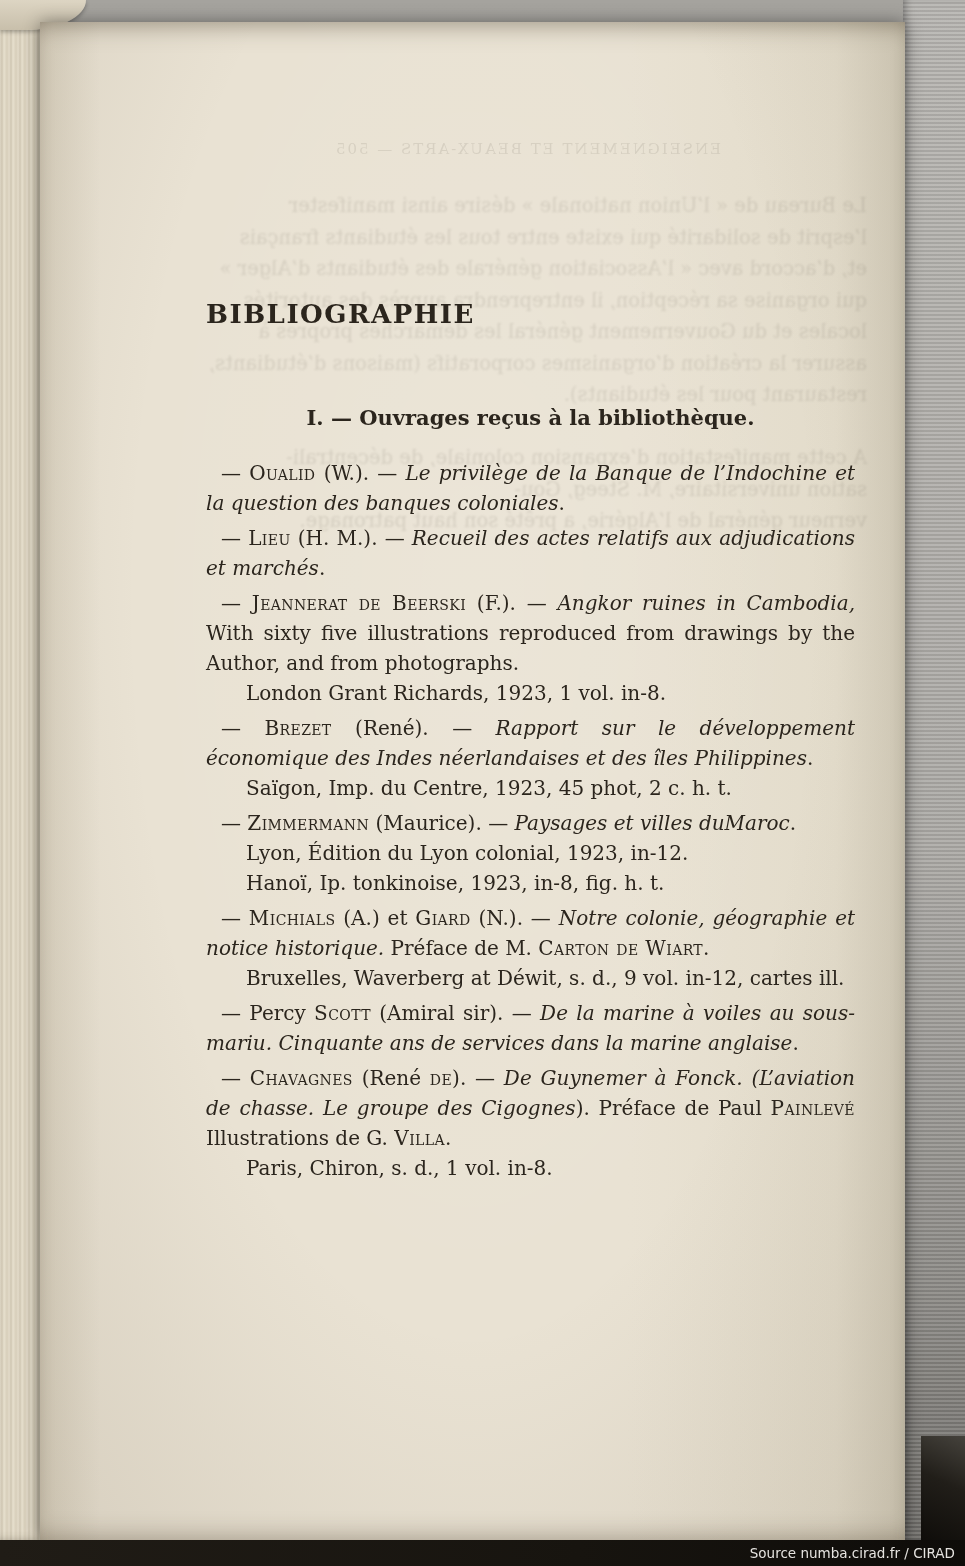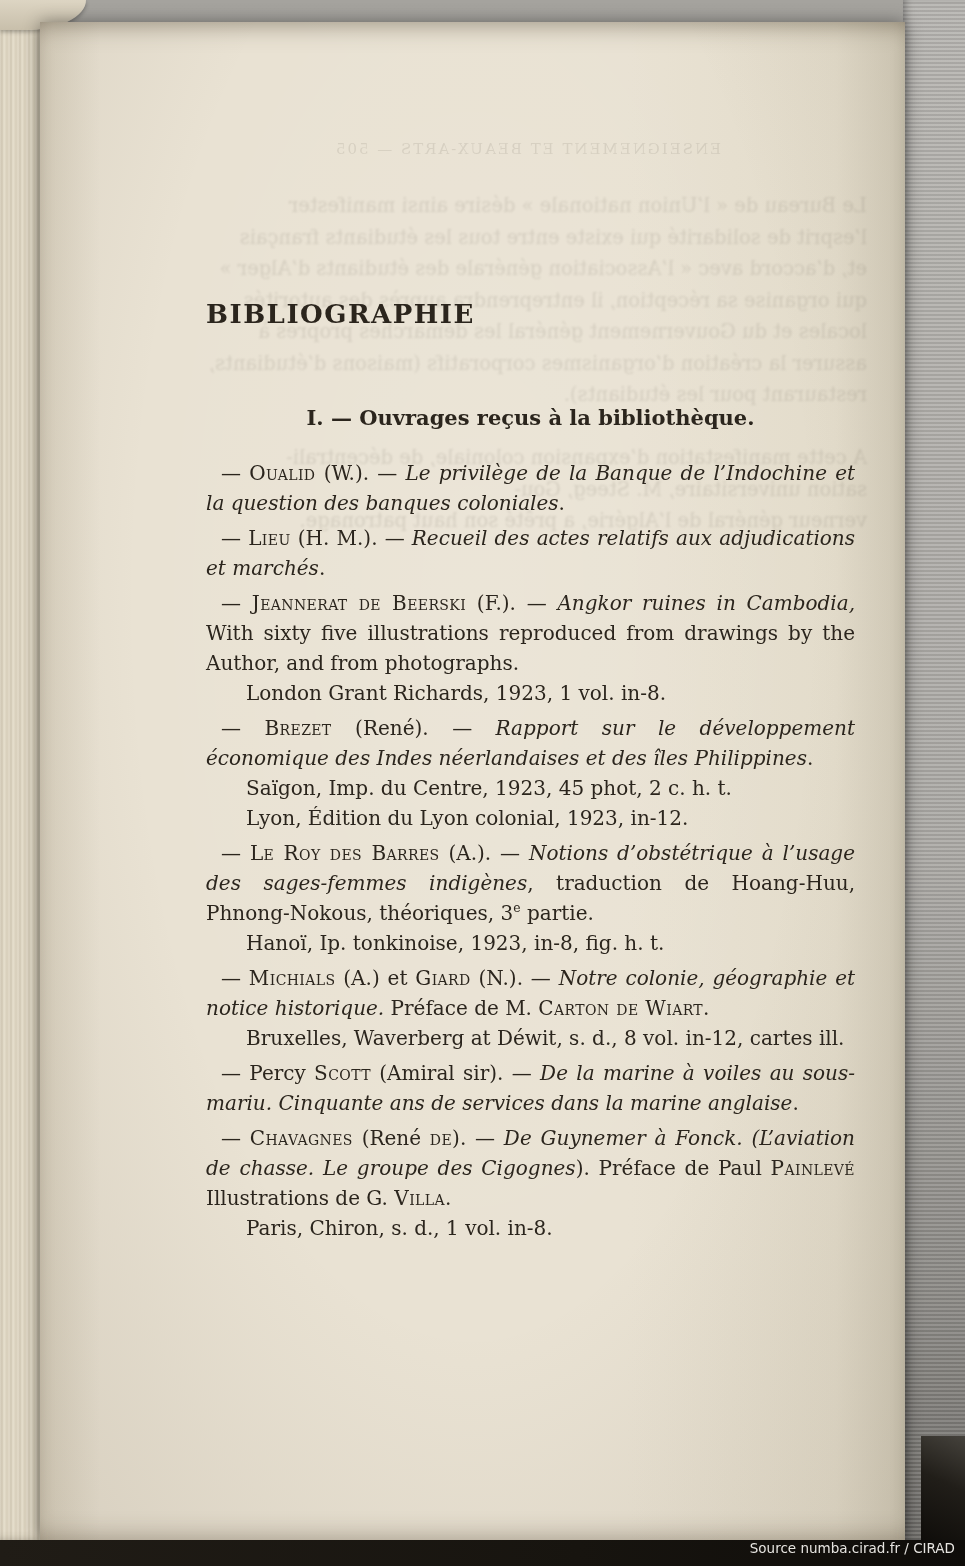--- a/index.html
+++ b/index.html
@@ -96,21 +96,21 @@
   .entry-main { margin: 5px 0 0 0; text-indent: 15px; }
   .entry-imprint { margin: 0; text-indent: 40px; text-align: left; }
   .seg-sc { font-variant: small-caps; letter-spacing: 0.4px; }
   .seg-i  { font-style: italic; }
   .seg-sup { vertical-align: super; font-size: 0.62em; line-height: 0; }
 
   
   .source-bar {
     position: absolute; left: 0; right: 0; bottom: 0; height: 26px;
     background: linear-gradient(90deg, #201c16 0%, #17140f 60%, #0e0c09 100%);
-    display: flex; align-items: flex-start; justify-content: flex-end;
+    display: flex; align-items: center; justify-content: flex-end;
     padding-right: 10px; box-sizing: border-box;
     font-family: "DejaVu Sans", "Liberation Sans", sans-serif;
     font-size: 13.5px; color: #e6e4e0;
     z-index: 3;
   }
 </style>
 </head>
 <body>
 
 <div>
@@ -141,25 +141,25 @@
     <div class="content">
       <h1 class="page-title">BIBLIOGRAPHIE</h1>
       <h2 class="section-heading">I. — Ouvrages reçus à la bibliothèque.</h2>
       <div>
           <p class="entry-main"><span class="seg-r">— </span><span class="seg-sc">Oualid</span><span class="seg-r"> (W.). — </span><span class="seg-i">Le privilège de la Banque de l’Indochine et la question des banques coloniales</span><span class="seg-r">.</span></p>
           <p class="entry-main"><span class="seg-r">— </span><span class="seg-sc">Lieu</span><span class="seg-r"> (H. M.). — </span><span class="seg-i">Recueil des actes relatifs aux adjudications et marchés</span><span class="seg-r">.</span></p>
           <p class="entry-main"><span class="seg-r">— </span><span class="seg-sc">Jeannerat de Beerski</span><span class="seg-r"> (F.). — </span><span class="seg-i">Angkor ruines in Cambodia,</span><span class="seg-r"> With sixty five illustrations reproduced from drawings by the Author, and from photographs.</span></p>
           <p class="entry-imprint">London Grant Richards, 1923, 1 vol. in-8.</p>
           <p class="entry-main"><span class="seg-r">— </span><span class="seg-sc">Brezet</span><span class="seg-r"> (René). — </span><span class="seg-i">Rapport sur le développement économique des Indes néerlandaises et des îles Philippines</span><span class="seg-r">.</span></p>
           <p class="entry-imprint">Saïgon, Imp. du Centre, 1923, 45 phot, 2 c. h. t.</p>
+          <p class="entry-main"><span class="seg-r">— </span><span class="seg-sc">Zimmermann</span><span class="seg-r"> (Maurice). — </span><span class="seg-i">Paysages et villes duMaroc</span><span class="seg-r">.</span></p>
           <p class="entry-imprint">Lyon, Édition du Lyon colonial, 1923, in-12.</p>
-          <p class="entry-main"><span class="seg-r">— </span><span class="seg-sc">Le Roy des Barres</span><span class="seg-r"> (A.). — </span><span class="seg-i">Notions d’obstétrique à l’usage des sages-femmes indigènes</span><span class="seg-r">, traduction de Hoang-Huu, Phnong-Nokous, théoriques, 3</span><span class="seg-sup">e</span><span class="seg-r"> partie.</span></p>
           <p class="entry-imprint">Hanoï, Ip. tonkinoise, 1923, in-8, fig. h. t.</p>
           <p class="entry-main"><span class="seg-r">— </span><span class="seg-sc">Michials</span><span class="seg-r"> (A.) et </span><span class="seg-sc">Giard</span><span class="seg-r"> (N.). — </span><span class="seg-i">Notre colonie, géographie et notice historique.</span><span class="seg-r"> Préface de M. </span><span class="seg-sc">Carton de Wiart</span><span class="seg-r">.</span></p>
-          <p class="entry-imprint">Bruxelles, Waverberg at Déwit, s. d., 8 vol. in-12, cartes ill.</p>
+          <p class="entry-imprint">Bruxelles, Waverberg at Déwit, s. d., 9 vol. in-12, cartes ill.</p>
           <p class="entry-main"><span class="seg-r">— Percy </span><span class="seg-sc">Scott</span><span class="seg-r"> (Amiral sir). — </span><span class="seg-i">De la marine à voiles au sous-mariu. Cinquante ans de services dans la marine anglaise</span><span class="seg-r">.</span></p>
           <p class="entry-main"><span class="seg-r">— </span><span class="seg-sc">Chavagnes</span><span class="seg-r"> (René </span><span class="seg-sc">de</span><span class="seg-r">). — </span><span class="seg-i">De Guynemer à Fonck. (L’aviation de chasse. Le groupe des Cigognes</span><span class="seg-r">). Préface de Paul </span><span class="seg-sc">Painlevé</span><span class="seg-r"> Illustrations de G. </span><span class="seg-sc">Villa</span><span class="seg-r">.</span></p>
           <p class="entry-imprint">Paris, Chiron, s. d., 1 vol. in-8.</p>
         </div>
     </div>
 
   </div>
 
   <div class="source-bar">
     <span>Source numba.cirad.fr / CIRAD</span>

